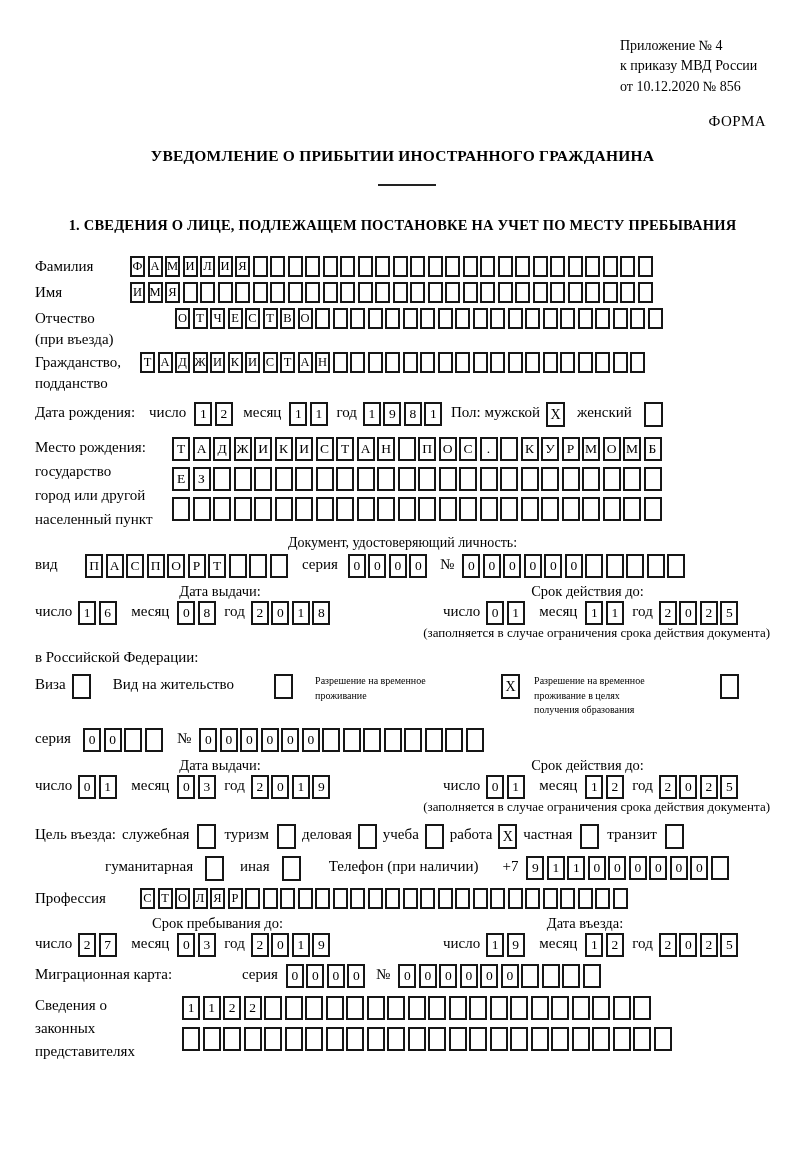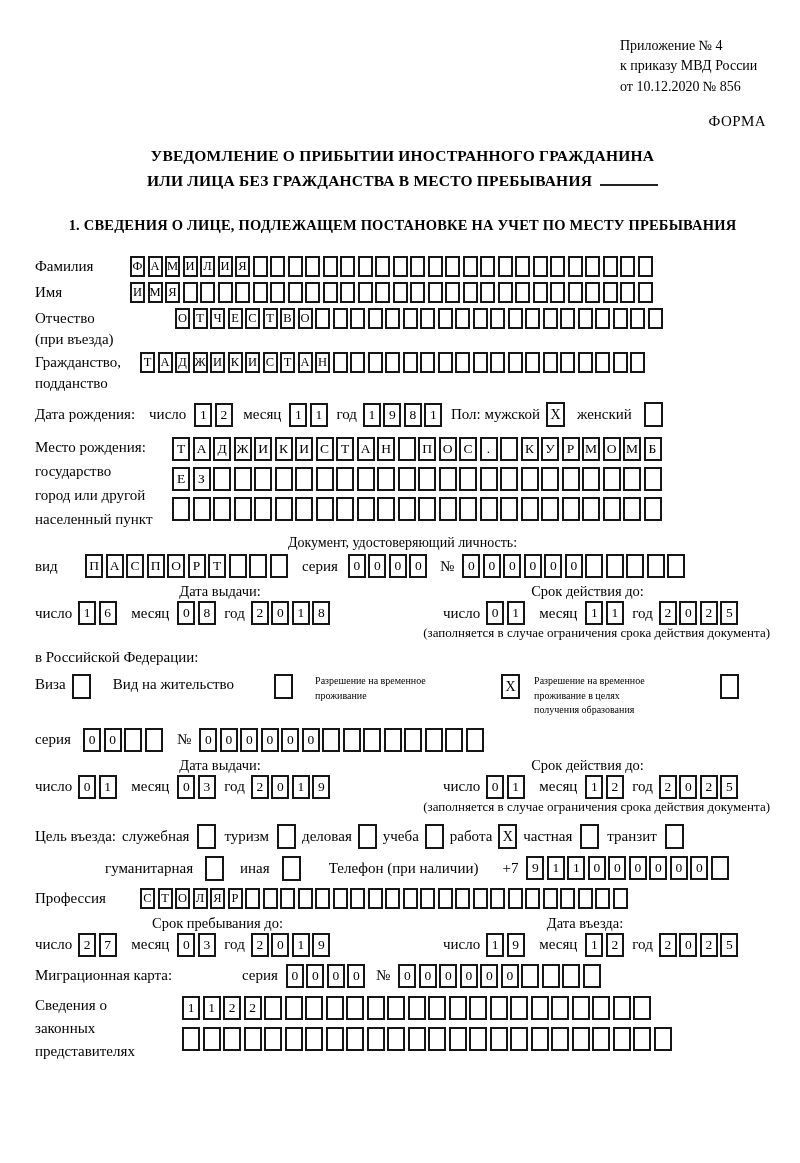--- a/index.html
+++ b/index.html
@@ -9,21 +9,21 @@
 
   .hdr { margin-left:585px; font-size:14px; line-height:1.45; }
   .hdr .rev { font-size:13.5px; margin-top:5px; line-height:1.4; }
   .forma { text-align:right; font-weight:normal; font-size:15px; margin-top:16px; padding-right:4px; letter-spacing:.4px; }
 
   .title { text-align:center; font-weight:bold; font-size:15.5px; line-height:1.6; margin-top:14px; letter-spacing:.2px; }
   .blank-line { display:inline-block; width:58px; border-bottom:2px solid #222; height:13px; margin-left:8px; }
   .sec { font-weight:bold; font-size:14.5px; margin-top:24px; text-align:center; letter-spacing:.2px; }
 
   .row { display:flex; align-items:flex-start; margin-top:5px; }
-  .row.center { align-items:center; }
+  .row.center { align-items:flex-start; }
   .lbl { font-size:15px; line-height:1.4; flex-shrink:0; }
   .cells { display:flex; flex-wrap:nowrap; }
   .cell { width:15px; height:21px; border:2px solid #161616; margin-right:2.5px; font-size:12.5px; line-height:17px; text-align:center; flex-shrink:0; background:#fff; }
   .cells.wide .cell { width:18px; height:24px; margin-right:2.5px; font-size:13.5px; line-height:20px; }
   .checkbox { display:inline-block; width:19px; height:25px; border:2px solid #161616; text-align:center; font-size:14px; line-height:21px; flex-shrink:0; background:#fff; }
   .note { font-size:13px; line-height:1.3; }
   .dochead { text-align:center; font-weight:normal; font-size:14px; margin-top:4px; }
   .datehead { font-size:14.5px; }
   .mtext { font-size:10px; line-height:1.45; }
   .gap8 { margin-left:8px; } .gap12 { margin-left:12px; } .gap6 { margin-left:6px; }
@@ -35,21 +35,21 @@
 
   <div class="hdr">
     <div>Приложение № 4</div>
     <div>к приказу МВД России</div>
     <div>от 10.12.2020 № 856</div>
   </div>
   <div class="forma">ФОРМА</div>
 
   <div class="title">
     <div>УВЕДОМЛЕНИЕ О ПРИБЫТИИ ИНОСТРАННОГО ГРАЖДАНИНА</div>
-    <div><span>ИЛИ ЛИЦА БЕЗ ГРАЖДАНСТВА В МЕСТО ПРЕБЫВАНИЯ</span><span class="blank-line"></span></div>
+    <div><span class="blank-line"></span></div>
   </div>
 
   <div class="sec">1. СВЕДЕНИЯ О ЛИЦЕ, ПОДЛЕЖАЩЕМ ПОСТАНОВКЕ НА УЧЕТ ПО МЕСТУ ПРЕБЫВАНИЯ</div>
 
   <div class="row center" style="margin-top:22px">
     <span class="lbl" style="width:95px">Фамилия</span>
     <div class="cells">
         <span class="cell">Ф</span>
         <span class="cell">А</span>
         <span class="cell">М</span>

